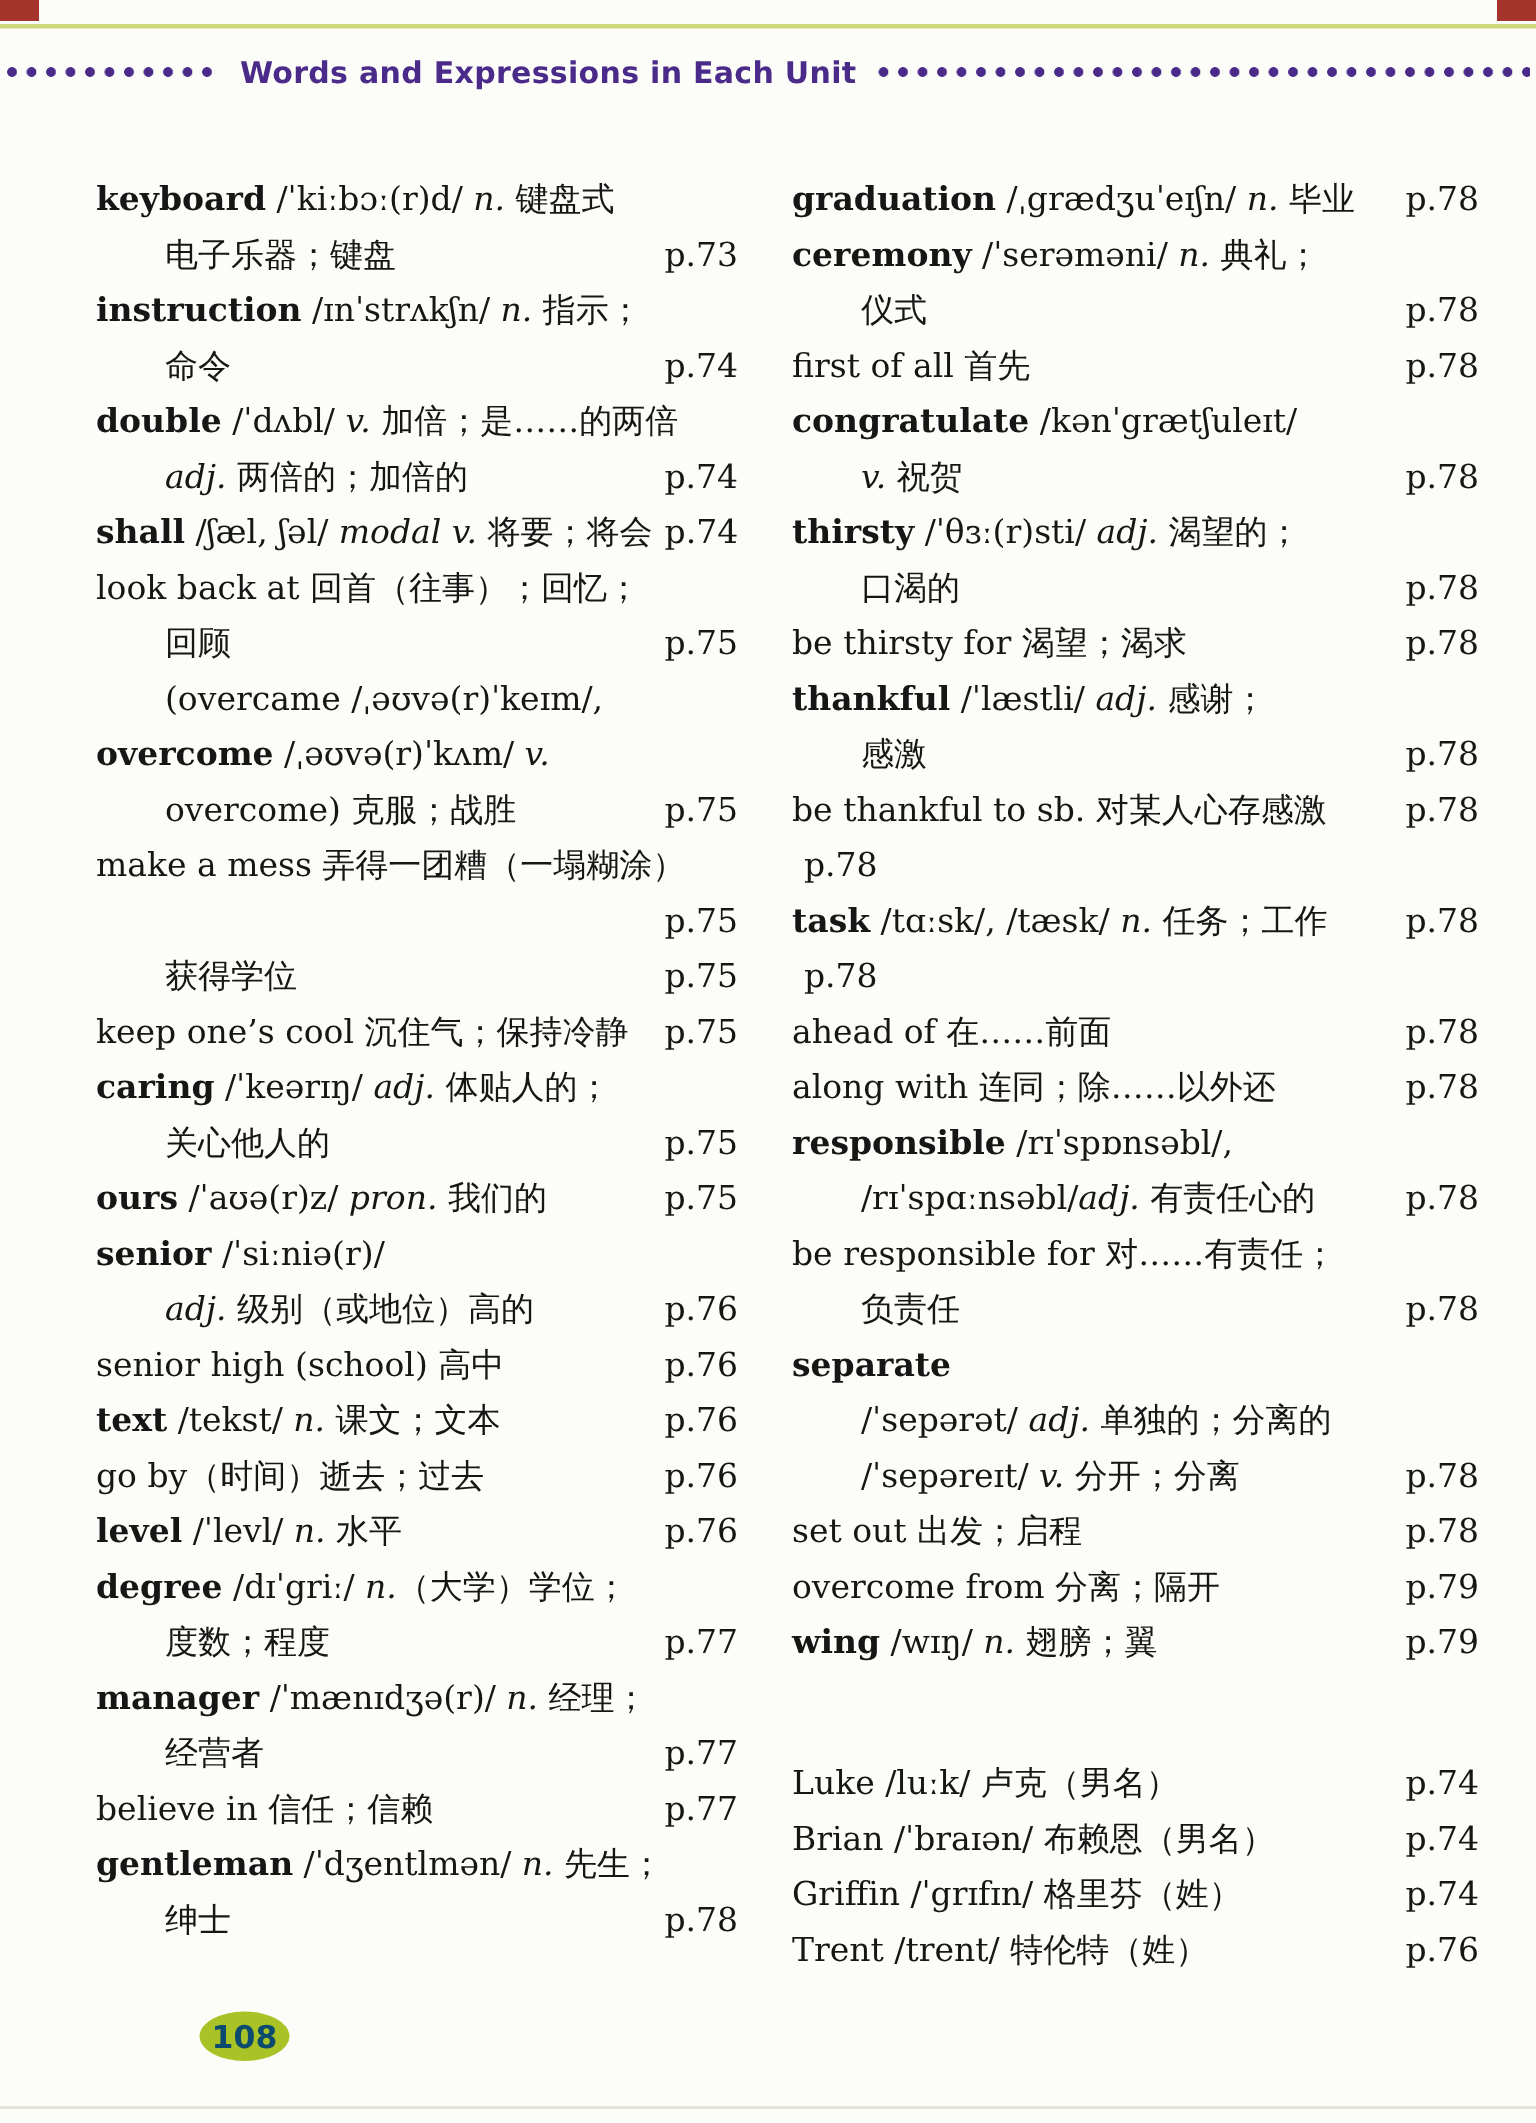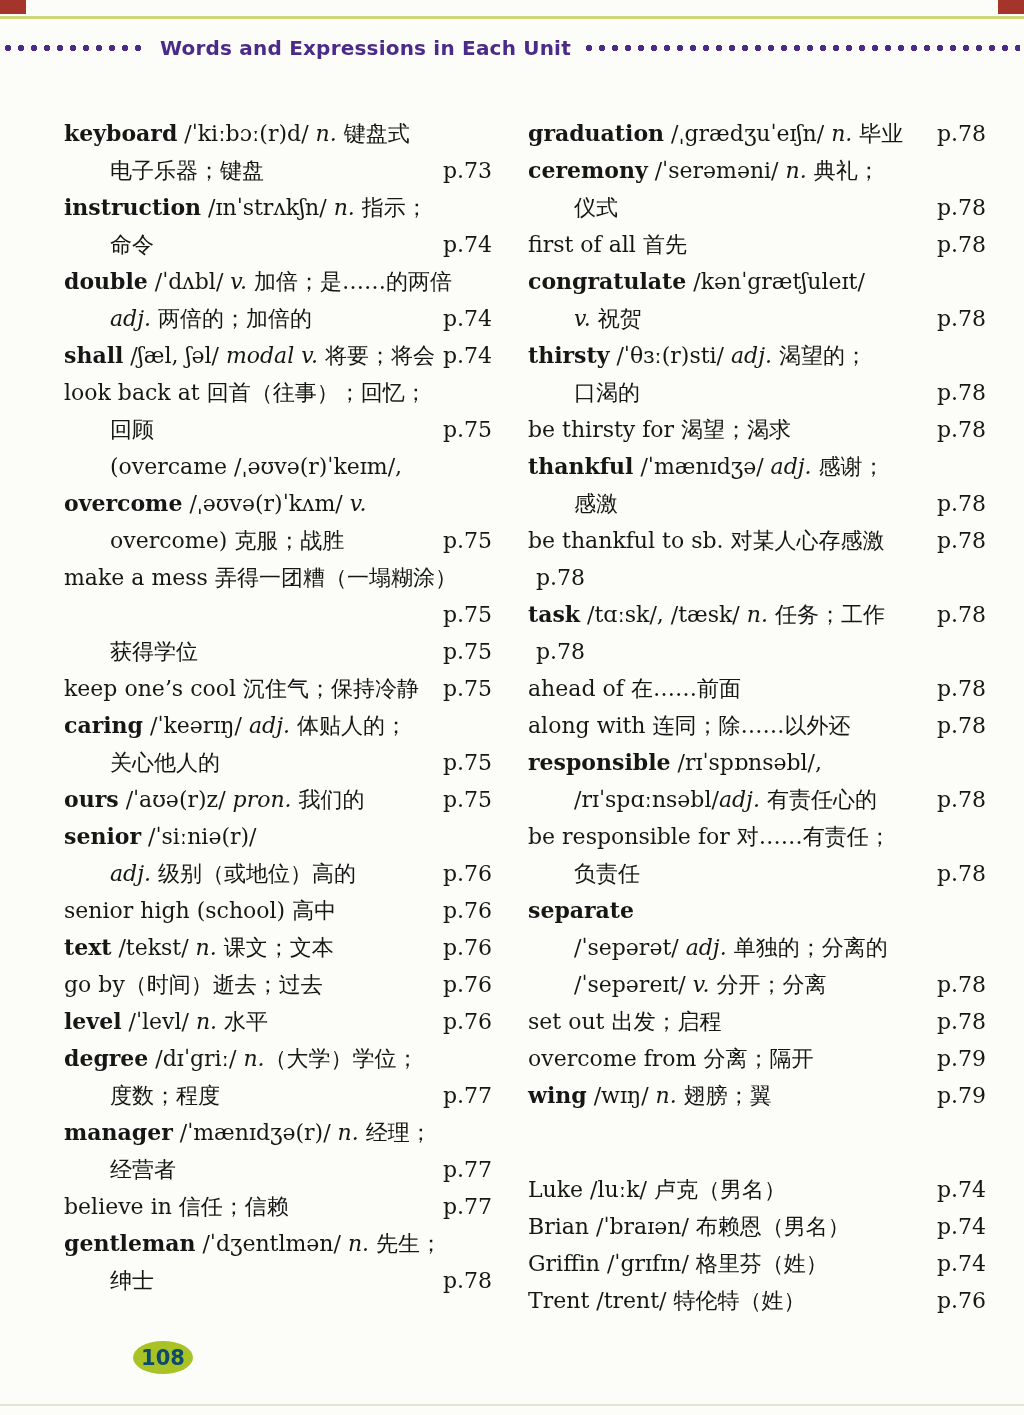--- a/index.html
+++ b/index.html
@@ -282,21 +282,21 @@
         </div>
       </div>
       <div class="entry">
         <div class="line">
           <span class="line-text"><span class="seg-r">be thirsty for 渴望；渴求</span></span>
           <span class="page-ref">p.78</span>
         </div>
       </div>
       <div class="entry">
         <div class="line">
-          <span class="line-text"><span class="seg-b">thankful</span><span class="seg-r"> /ˈmænɪdʒə/ </span><span class="seg-i">adj.</span><span class="seg-r"> 感谢；</span></span>
+          <span class="line-text"><span class="seg-b">thankful</span><span class="seg-r"> /ˈlæstli/ </span><span class="seg-i">adj.</span><span class="seg-r"> 感谢；</span></span>
         </div>
         <div class="line indent">
           <span class="line-text"><span class="seg-r">感激</span></span>
           <span class="page-ref">p.78</span>
         </div>
       </div>
       <div class="entry">
         <div class="line">
           <span class="line-text"><span class="seg-r">be thankful to sb. 对某人心存感激</span></span>
           <span class="page-ref">p.78</span>

